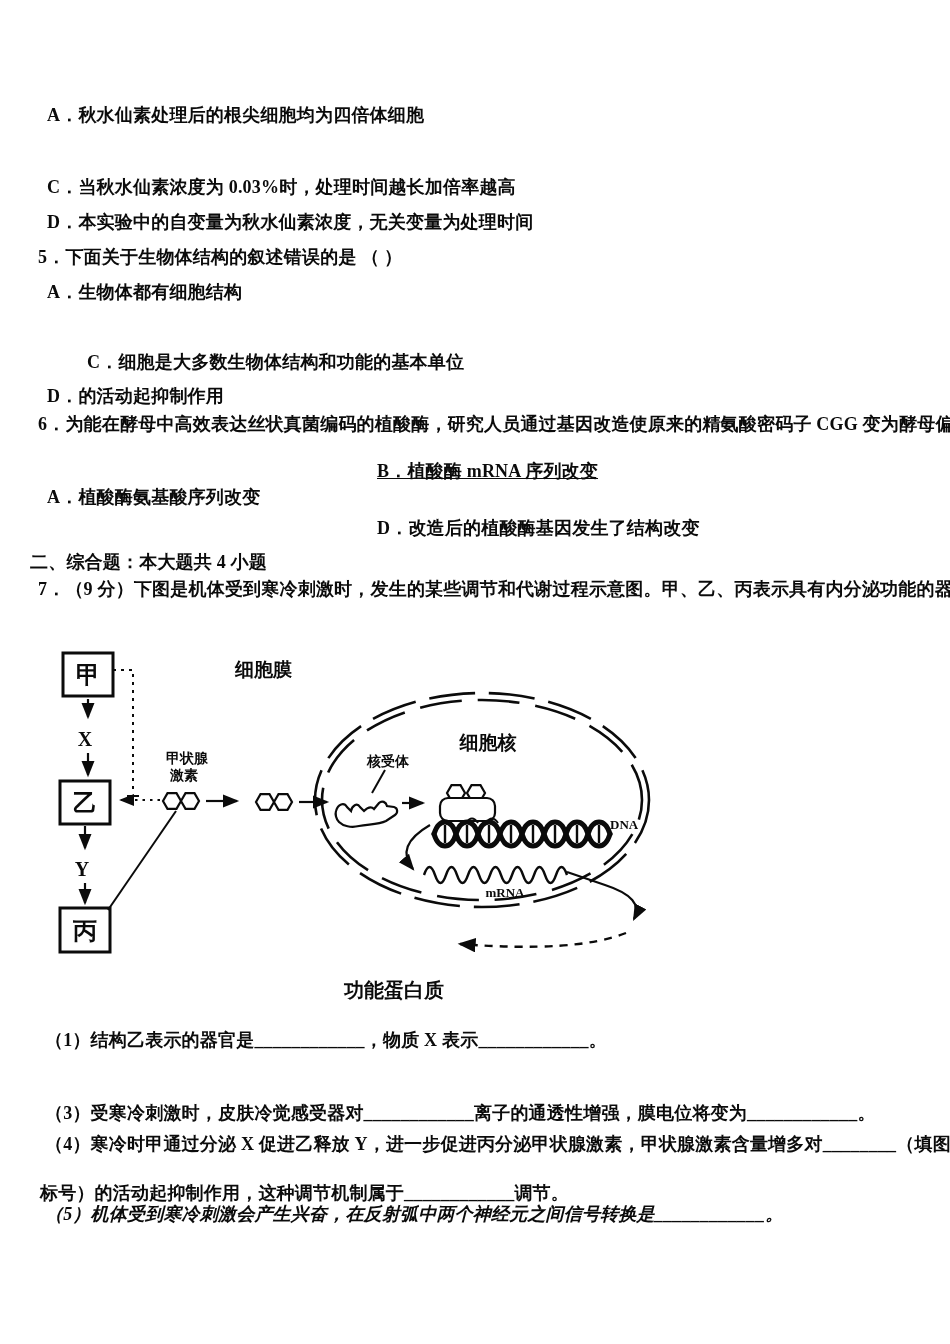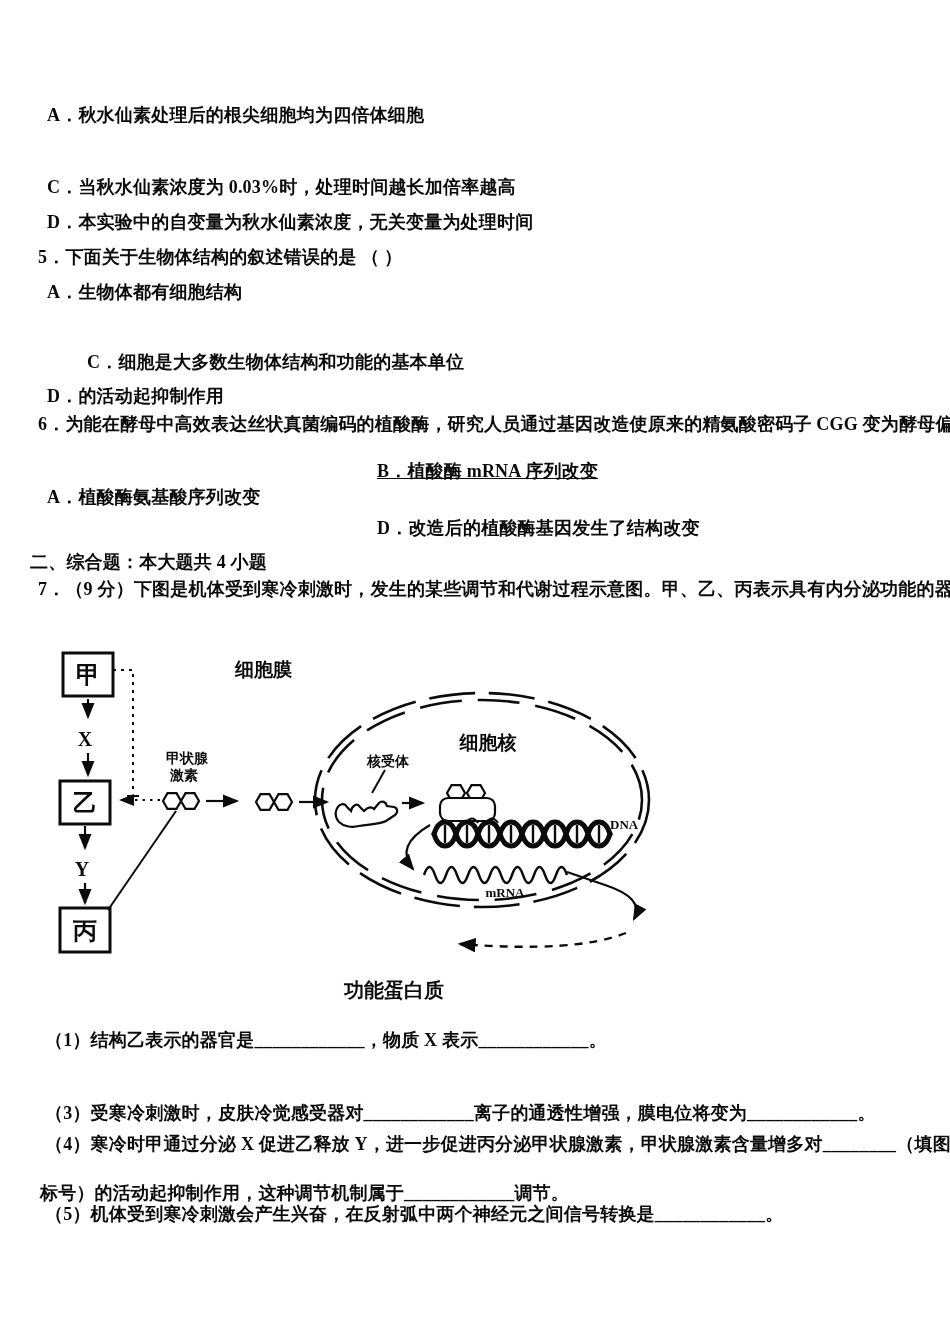--- a/index.html
+++ b/index.html
@@ -100,15 +100,15 @@
 
     <path d="M567,227 L605,240 Q645,253 634,274" fill="none" stroke="#0b0b0b" stroke-width="2.2" marker-end="url(#ah)"></path>
     <path d="M626,288 Q575,308 460,299" fill="none" stroke="#0b0b0b" stroke-width="2.4" stroke-dasharray="8 7" marker-end="url(#ah)"></path>
     <text x="344" y="352" font-size="20">功能蛋白质</text>
   </svg>
 
   <div class="line" style="left:45px;top:1029px;">（1）结构乙表示的器官是____________，物质 X 表示____________。</div>
   <div class="line" style="left:45px;top:1102px;">（3）受寒冷刺激时，皮肤冷觉感受器对____________离子的通透性增强，膜电位将变为____________。</div>
   <div class="line" style="left:45px;top:1133px;">（4）寒冷时甲通过分泌 X 促进乙释放 Y，进一步促进丙分泌甲状腺激素，甲状腺激素含量增多对________（填图中</div>
   <div class="line" style="left:40px;top:1171px;margin-top:11px;">标号）的活动起抑制作用，这种调节机制属于____________调节。</div>
-  <div class="line" style="left:45px;top:1203px;">（5）机体受到寒冷刺激会产生兴奋，在反射弧中两个神经元之间信号转换是____________。</div>
+  <div class="line" style="left:45px;top:1203px;font-style:italic;">（5）机体受到寒冷刺激会产生兴奋，在反射弧中两个神经元之间信号转换是____________。</div>
 
 </div>
 
 </body></html>

